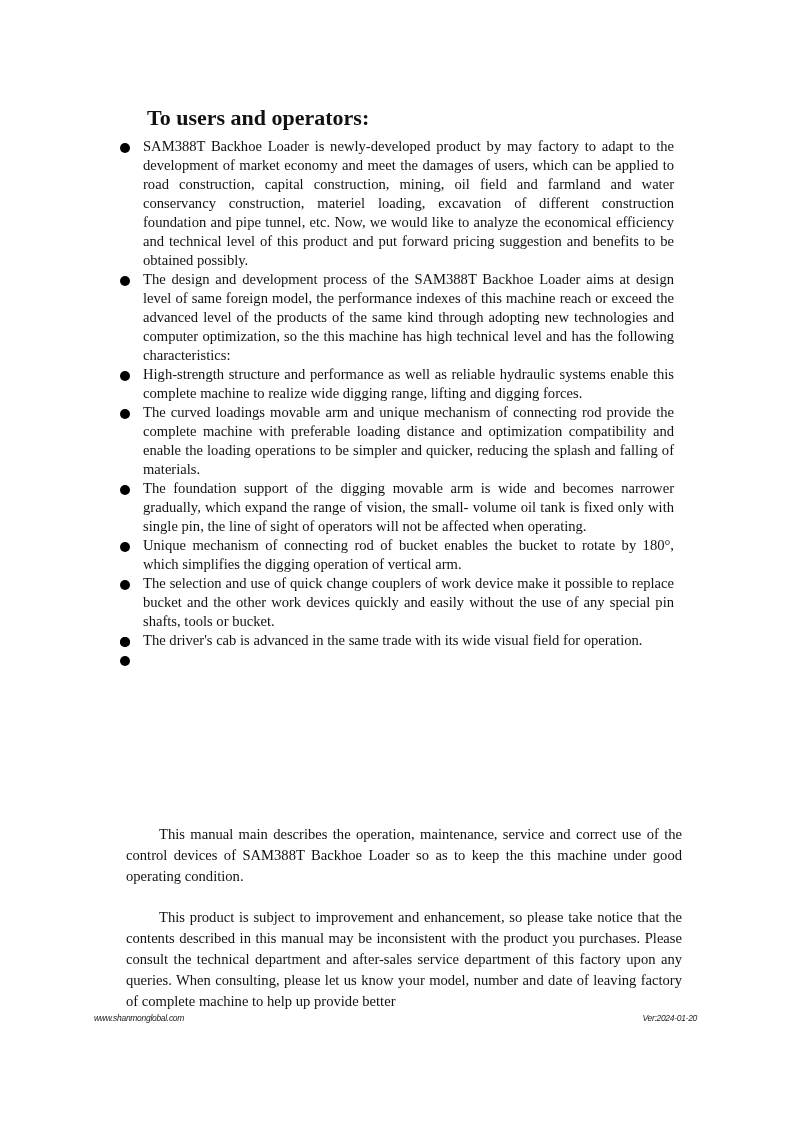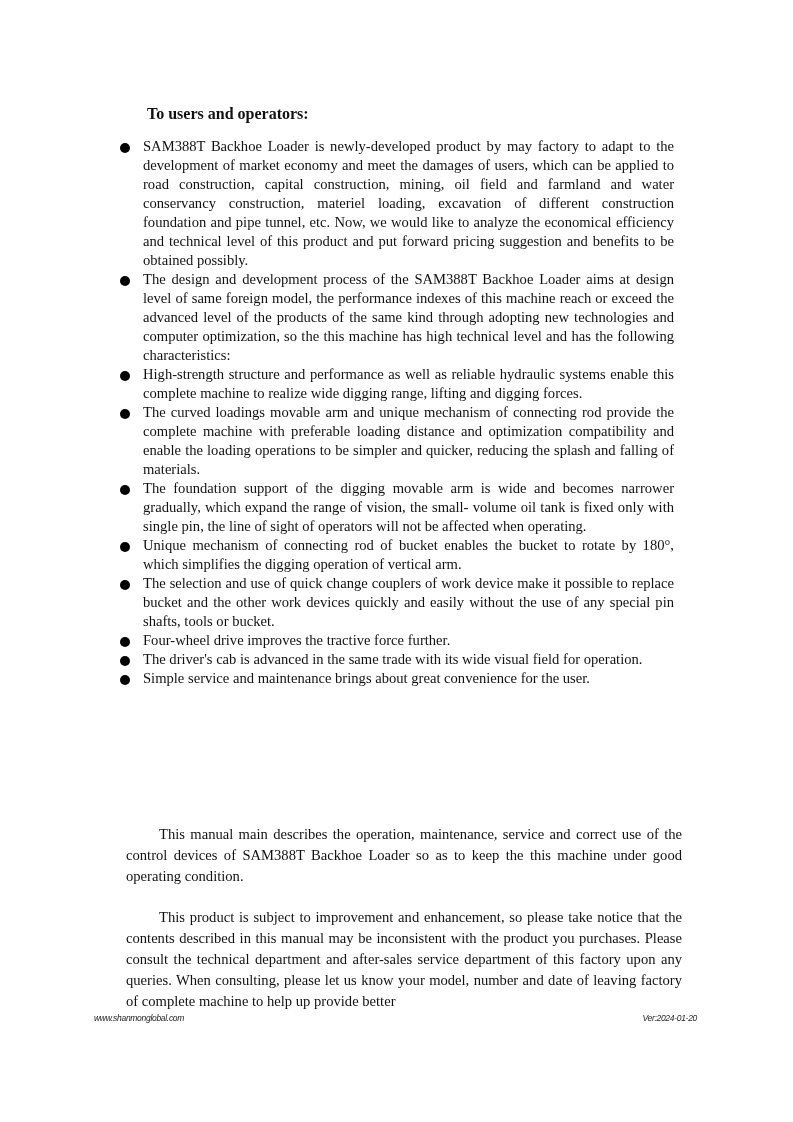--- a/index.html
+++ b/index.html
@@ -1,18 +1,18 @@
 <!DOCTYPE html>
 <html><head>
 <meta charset="utf-8">
 <style>
   html, body { margin: 0; padding: 0; background: #ffffff; }
   body { width: 793px; height: 1122px; position: relative; overflow: hidden;
          font-family: "Liberation Serif", "DejaVu Serif", serif; color: #111; }
-  .title { position: absolute; left: 147px; top: 105px; font-weight: bold; font-size: 16px; letter-spacing: 0px; }
+  .title { position: absolute; left: 147px; top: 105px; font-weight: bold; font-size: 22px; letter-spacing: 0px; }
   .bullets { position: absolute; left: 118px; top: 137px; width: 556px; margin: 0; padding: 0; list-style: none; }
   .bullets li { position: relative; padding-left: 25px; font-size: 14.6px; line-height: 19px; text-align: justify; }
   .bullets li .dot { position: absolute; left: 2px; top: 6px; width: 10px; height: 10px; background: #000; border-radius: 50%; }
   .para { position: absolute; left: 126px; width: 556px; font-size: 14.6px; line-height: 20.9px; text-align: justify; text-indent: 33px; margin: 0; }
   .p1 { top: 824px; }
   .p2 { top: 907px; }
   .footer { position: absolute; top: 1013px; font-family: "Liberation Sans", "DejaVu Sans", sans-serif; font-style: italic; font-size: 8.5px; color: #222; letter-spacing: -0.3px; }
   .footer.left { left: 94px; }
   .footer.right { right: 96px; }
 </style>
@@ -22,22 +22,22 @@
 <div class="title">To users and operators:</div>
 
 <ul class="bullets">
   <li><span class="dot"></span><span>SAM388T Backhoe Loader is newly-developed product by may factory to adapt to the development of market economy and meet the damages of users, which can be applied to road construction, capital construction, mining, oil field and farmland and water conservancy construction, materiel loading, excavation of different construction foundation and pipe tunnel, etc. Now, we would like to analyze the economical efficiency and technical level of this product and put forward pricing suggestion and benefits to be obtained possibly.</span></li>
   <li><span class="dot"></span><span>The design and development process of the SAM388T Backhoe Loader aims at design level of same foreign model, the performance indexes of this machine reach or exceed the advanced level of the products of the same kind through adopting new technologies and computer optimization, so the this machine has high technical level and has the following characteristics:</span></li>
   <li><span class="dot"></span><span>High-strength structure and performance as well as reliable hydraulic systems enable this complete machine to realize wide digging range, lifting and digging forces.</span></li>
   <li><span class="dot"></span><span>The curved loadings movable arm and unique mechanism of connecting rod provide the complete machine with preferable loading distance and optimization compatibility and enable the loading operations to be simpler and quicker, reducing the splash and falling of materials.</span></li>
   <li><span class="dot"></span><span>The foundation support of the digging movable arm is wide and becomes narrower gradually, which expand the range of vision, the small- volume oil tank is fixed only with single pin, the line of sight of operators will not be affected when operating.</span></li>
   <li><span class="dot"></span><span>Unique mechanism of connecting rod of bucket enables the bucket to rotate by 180°, which simplifies the digging operation of vertical arm.</span></li>
   <li><span class="dot"></span><span>The selection and use of quick change couplers of work device make it possible to replace bucket and the other work devices quickly and easily without the use of any special pin shafts, tools or bucket.</span></li>
-  <li><span class="dot"></span><span>Four-wheel drive improves the tractive force further.</span></li>
+  <li><span class="dot"></span></li>
   <li><span class="dot"></span><span>The driver's cab is advanced in the same trade with its wide visual field for operation.</span></li>
-  <li><span class="dot"></span><span>Simple service and maintenance brings about great convenience for the user.</span></li>
+  <li><span class="dot"></span></li>
 </ul>
 
 <p class="para p1">This manual main describes the operation, maintenance, service and correct use of the control devices of SAM388T Backhoe Loader so as to keep the this machine under good operating condition.</p>
 <p class="para p2">This product is subject to improvement and enhancement, so please take notice that the contents described in this manual may be inconsistent with the product you purchases. Please consult the technical department and after-sales service department of this factory upon any queries. When consulting, please let us know your model, number and date of leaving factory of complete machine to help up provide better</p>
 
 <div class="footer left">www.shanmonglobal.com</div>
 <div class="footer right">Ver:2024-01-20</div>
 
 </body></html>

